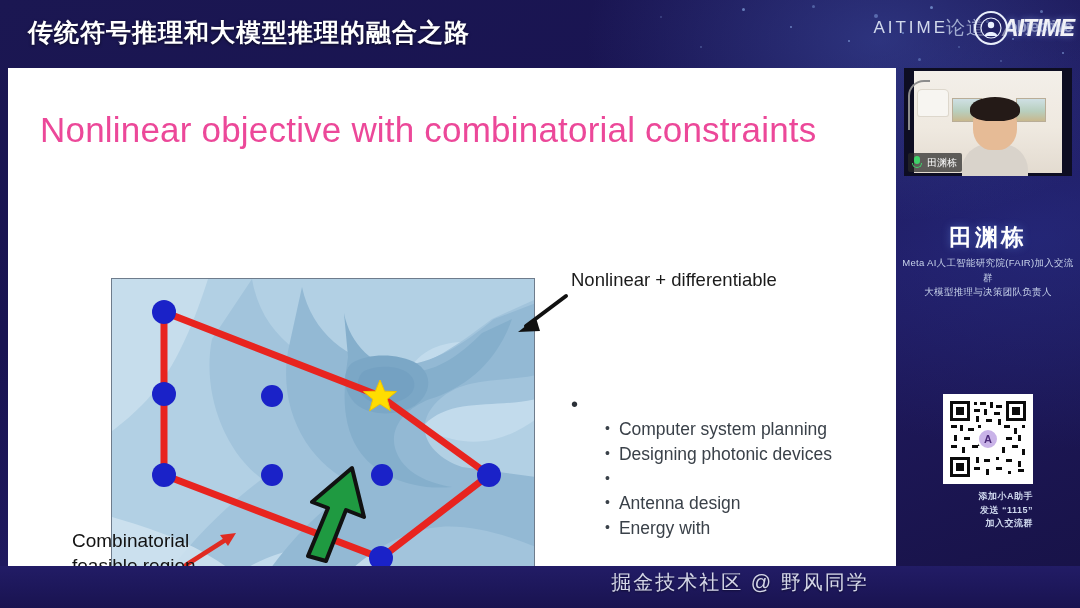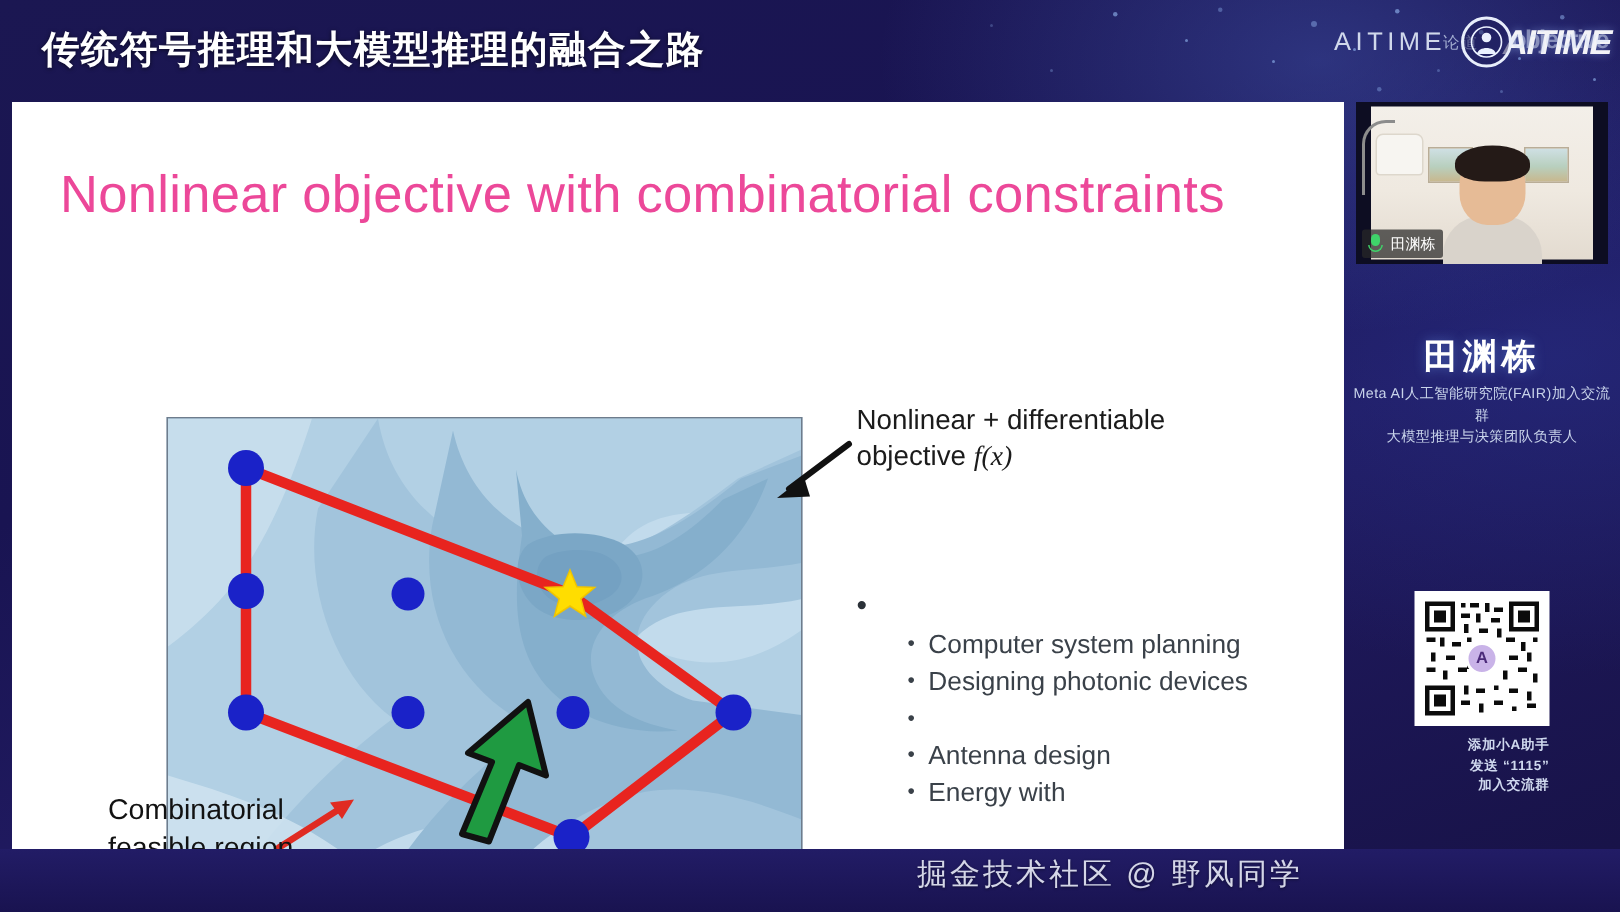--- a/index.html
+++ b/index.html
@@ -39,21 +39,21 @@
   }
   #header-logos {
     position:absolute; right: 6px; top: 9px;
     display:flex; align-items:center; height:38px;
   }
   .aitime-word {
     color:#dfe7f5; font-size:17px; letter-spacing:3px; font-weight:400;
     opacity:.92;
   }
   .aitime-cn {
-    color:#c9d6ee; font-size:11px; margin-left:-2px; opacity:.75; letter-spacing:1px;
+    color:#c9d6ee; font-size:19px; margin-left:-2px; opacity:.75; letter-spacing:1px;
   }
   .logo-badge {
     width:34px; height:34px; border-radius:50%;
     border:2px solid #e8eefb; margin-left:-12px;
     display:flex; align-items:center; justify-content:center;
     color:#eef3ff; font-size:9px; line-height:1;
     background: rgba(30,28,90,.5);
     position:relative; z-index:3;
   }
   .logo-alt {
@@ -332,23 +332,20 @@
       </svg>
     </div>
 
     <svg style="position:absolute;left:498px;top:222px" width="66" height="48">
       <line x1="60" y1="6" x2="20" y2="36" stroke="#111111" stroke-width="4" stroke-linecap="round"></line>
       <path d="M12,42 L30,28 L34,41 Z" fill="#111111"></path>
     </svg>
 
     <div class="annot" id="annot-nonlinear">
       <div>Nonlinear + differentiable</div>
-      <div>
-        <span>objective </span><span class="mathf">f(x)</span>
-      </div>
     </div>
 
     <div class="annot" id="annot-combinatorial">
       <div>Combinatorial</div>
       <div>feasible region</div>
     </div>
 
     <div id="bullets">
       <div class="lvl1">
         <span class="dot">•</span>

